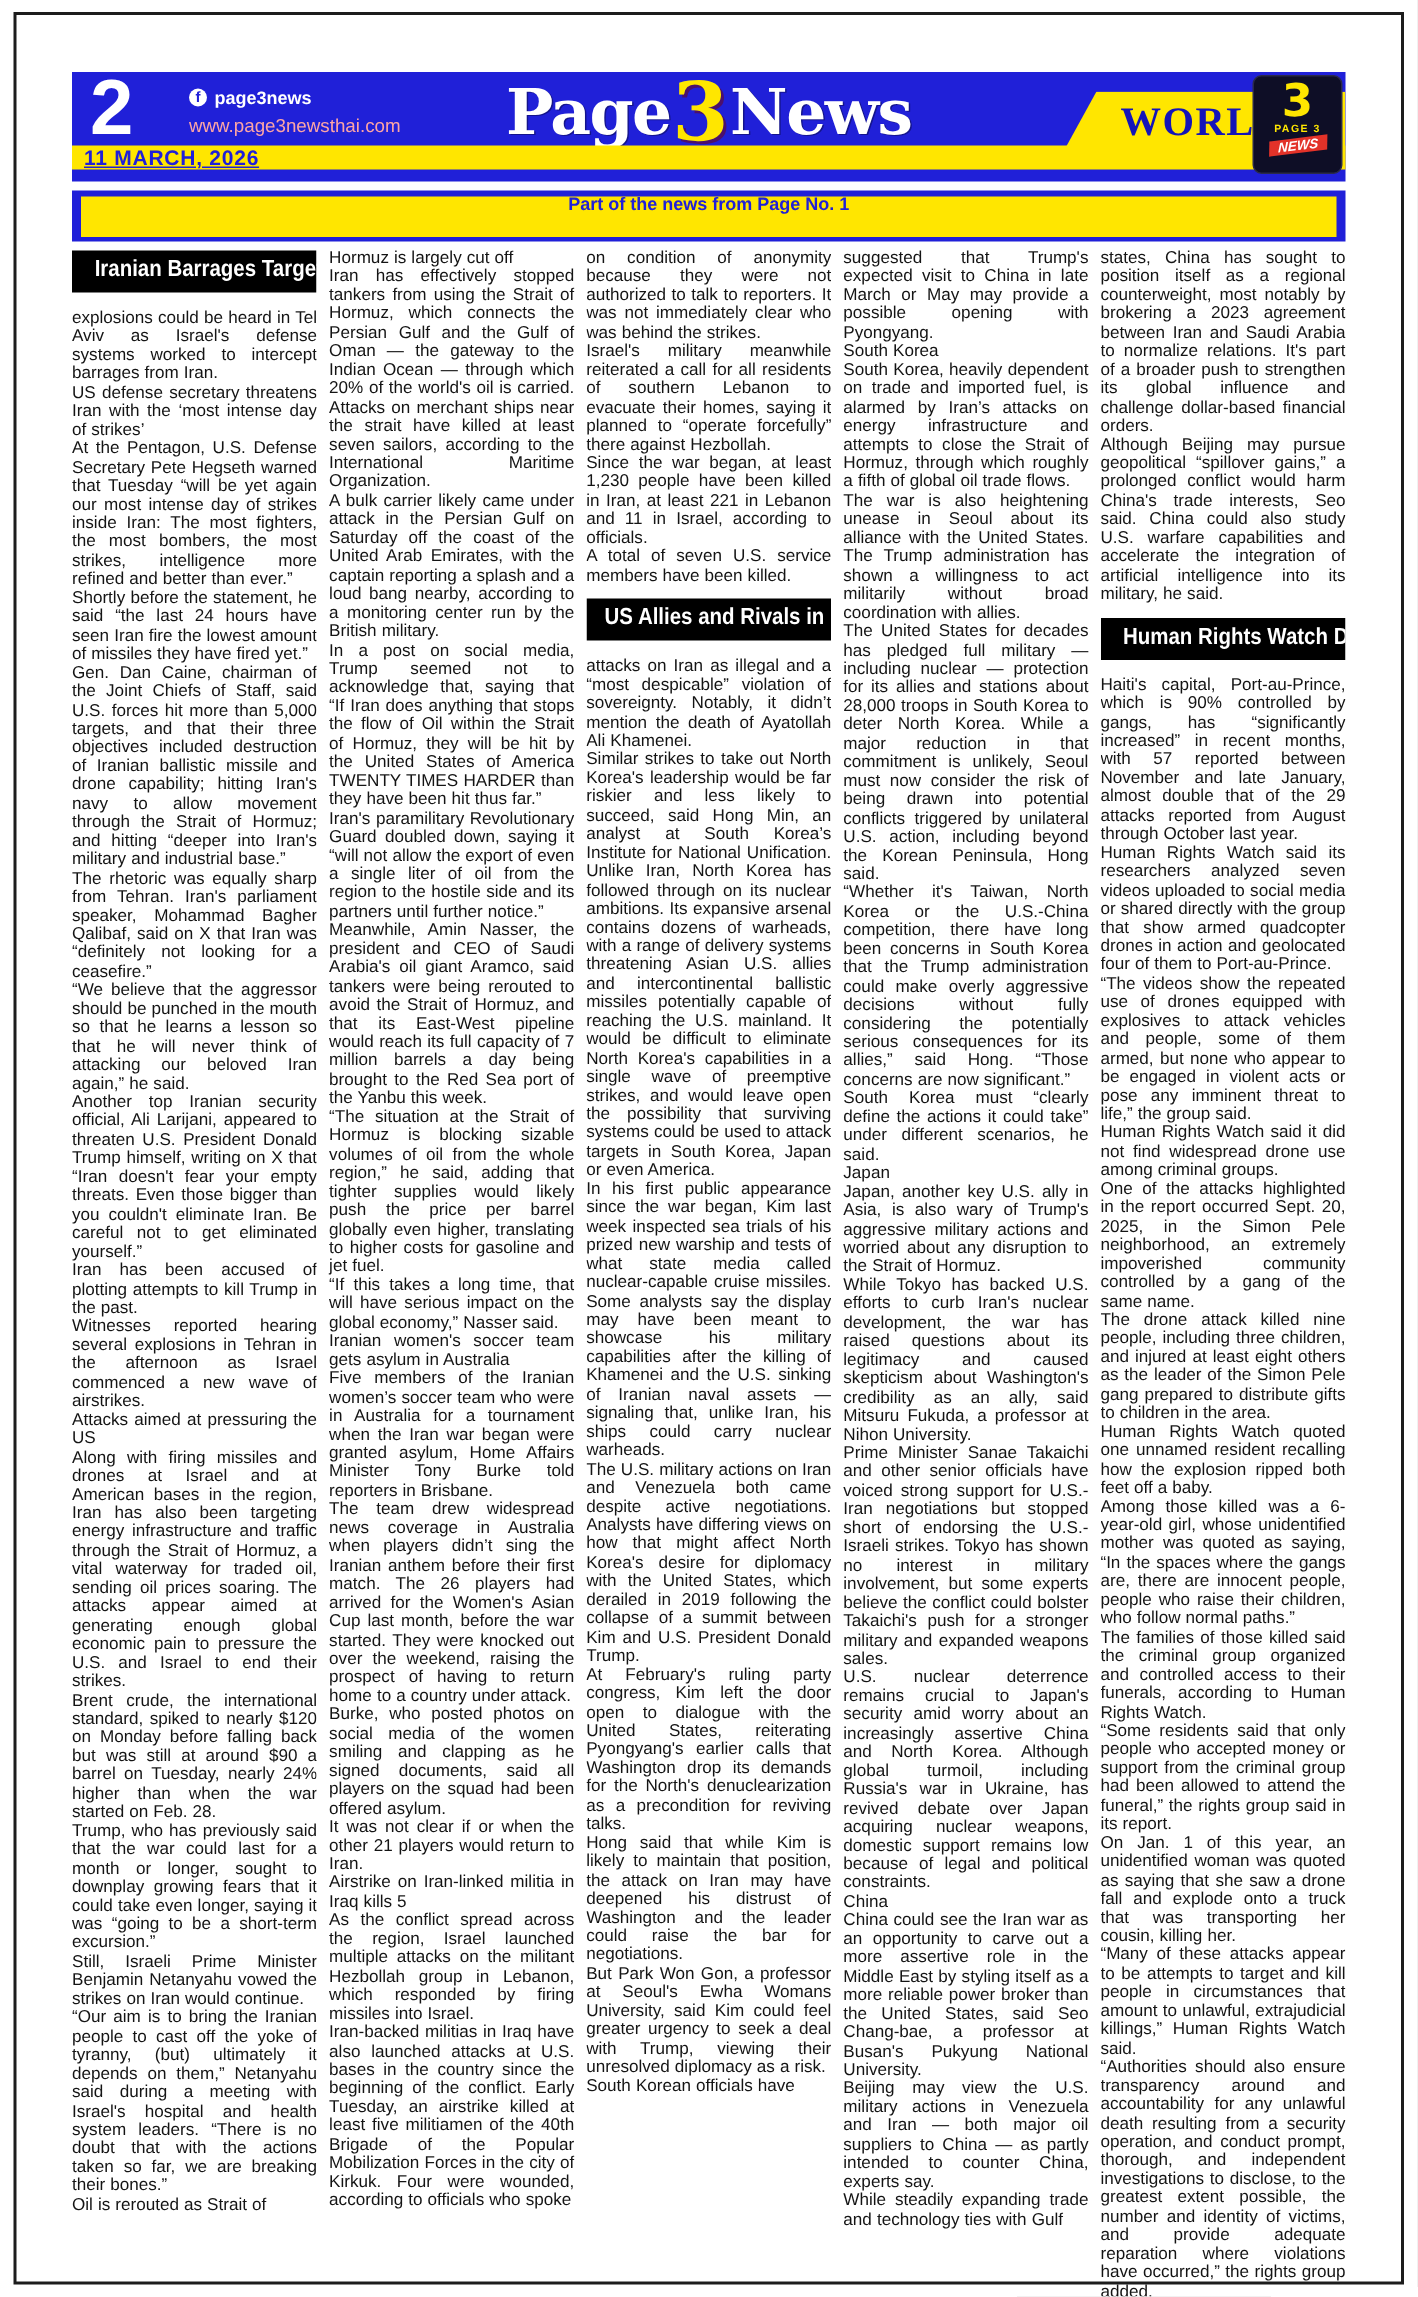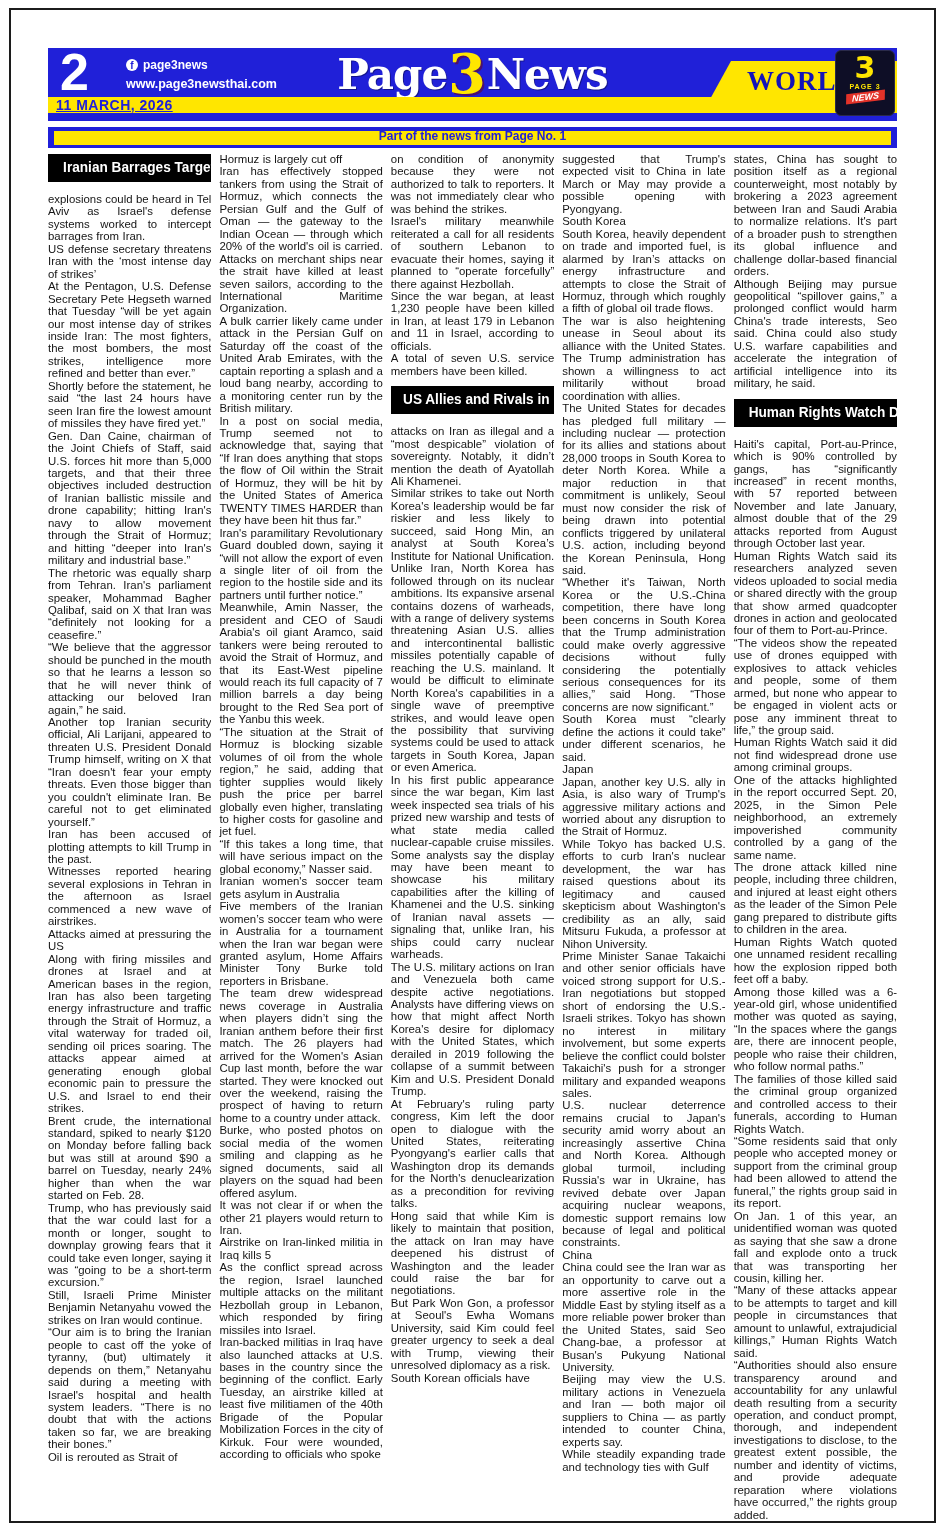--- a/index.html
+++ b/index.html
@@ -18,21 +18,21 @@
   }
   .social-row {
     position:absolute; left:78px; top:10px; display:flex; align-items:center; gap:5px;
     color:#fff; font-weight:bold; font-size:12px;
   }
   .fb-icon {
     width:12px; height:12px; border-radius:50%; background:#fff;
     color:var(--banner-blue,#2020d8); font-size:10px; font-weight:bold;
     display:inline-flex; align-items:center; justify-content:center;
   }
-  .website { position:absolute; left:78px; top:29px; color:#ffffff; font-weight:bold; font-size:12.5px; }
+  .website { position:absolute; left:78px; top:29px; color:#fca5a5; font-weight:normal; font-size:12.5px; }
   .masthead-title {
     position:absolute; left:0; right:0; top:0; text-align:center; color:#fff;
     font-family:"DejaVu Serif", serif; font-weight:bold; height:52px; line-height:52px;
     text-shadow:1px 1px 0 rgba(0,0,0,.35);
   }
   .mh-part { font-size:42px; letter-spacing:-1px;text-align:center; }
   .mh-digit {
     color:var(--accent-yellow,#ffe600); font-size:54px; vertical-align:-4px;
     margin:0 1px; text-shadow:2px 2px 0 rgba(120,0,0,.5);
   }
@@ -64,21 +64,21 @@
   .date-strip {
     position:absolute; left:0; right:0; bottom:8px; height:16px;
     background:var(--accent-yellow,#ffe600); display:flex; align-items:flex-end;
   }
   .date-text {
     margin-left:8px; color:var(--banner-blue,#2020d8); font-weight:bold; font-size:14px;
     text-decoration:underline; letter-spacing:.5px;
   }
 
   
-  .strapline { position:relative; margin-top:6px; height:21px; background:var(--banner-blue,#2020d8); }
+  .strapline { position:relative; margin-top:6px; height:34px; background:var(--banner-blue,#2020d8); }
   .strapline .band {
     position:absolute; left:6px; right:6px; top:3.5px; bottom:3.5px;
     background:var(--accent-yellow,#ffe600);
   }
   .strap-text {
     position:absolute; left:0; right:0; top:2px; text-align:center;
     color:var(--banner-blue,#2020d8); font-weight:bold; font-size:12px;
   }
 
   
@@ -166,21 +166,21 @@
           <p>The team drew widespread news coverage in Australia when players didn’t sing the Iranian anthem before their first match. The 26 players had arrived for the Women's Asian Cup last month, before the war started. They were knocked out over the weekend, raising the prospect of having to return home to a country under attack.</p>
           <p>Burke, who posted photos on social media of the women smiling and clapping as he signed documents, said all players on the squad had been offered asylum.</p>
           <p>It was not clear if or when the other 21 players would return to Iran.</p>
           <p>Airstrike on Iran-linked militia in Iraq kills 5</p>
           <p>As the conflict spread across the region, Israel launched multiple attacks on the militant Hezbollah group in Lebanon, which responded by firing missiles into Israel.</p>
           <p>Iran-backed militias in Iraq have also launched attacks at U.S. bases in the country since the beginning of the conflict. Early Tuesday, an airstrike killed at least five militiamen of the 40th Brigade of the Popular Mobilization Forces in the city of Kirkuk. Four were wounded, according to officials who spoke</p>
         </div>
         <div class="col">
           <p>on condition of anonymity because they were not authorized to talk to reporters. It was not immediately clear who was behind the strikes.</p>
           <p>Israel's military meanwhile reiterated a call for all residents of southern Lebanon to evacuate their homes, saying it planned to “operate forcefully” there against Hezbollah.</p>
-          <p>Since the war began, at least 1,230 people have been killed in Iran, at least 179 in Lebanon and 11 in Israel, according to officials.</p>
+          <p>Since the war began, at least 1,230 people have been killed in Iran, at least 221 in Lebanon and 11 in Israel, according to officials.</p>
           <p>A total of seven U.S. service members have been killed.</p>
           <div class="headline-box"><span>US Allies and Rivals in ...</span></div>
           <p>attacks on Iran as illegal and a “most despicable” violation of sovereignty. Notably, it didn’t mention the death of Ayatollah Ali Khamenei.</p>
           <p>Similar strikes to take out North Korea's leadership would be far riskier and less likely to succeed, said Hong Min, an analyst at South Korea’s Institute for National Unification. Unlike Iran, North Korea has followed through on its nuclear ambitions. Its expansive arsenal contains dozens of warheads, with a range of delivery systems threatening Asian U.S. allies and intercontinental ballistic missiles potentially capable of reaching the U.S. mainland. It would be difficult to eliminate North Korea's capabilities in a single wave of preemptive strikes, and would leave open the possibility that surviving systems could be used to attack targets in South Korea, Japan or even America.</p>
           <p>In his first public appearance since the war began, Kim last week inspected sea trials of his prized new warship and tests of what state media called nuclear-capable cruise missiles. Some analysts say the display may have been meant to showcase his military capabilities after the killing of Khamenei and the U.S. sinking of Iranian naval assets — signaling that, unlike Iran, his ships could carry nuclear warheads.</p>
           <p>The U.S. military actions on Iran and Venezuela both came despite active negotiations. Analysts have differing views on how that might affect North Korea's desire for diplomacy with the United States, which derailed in 2019 following the collapse of a summit between Kim and U.S. President Donald Trump.</p>
           <p>At February's ruling party congress, Kim left the door open to dialogue with the United States, reiterating Pyongyang's earlier calls that Washington drop its demands for the North's denuclearization as a precondition for reviving talks.</p>
           <p>Hong said that while Kim is likely to maintain that position, the attack on Iran may have deepened his distrust of Washington and the leader could raise the bar for negotiations.</p>
           <p>But Park Won Gon, a professor at Seoul's Ewha Womans University, said Kim could feel greater urgency to seek a deal with Trump, viewing their unresolved diplomacy as a risk.</p>
           <p>South Korean officials have</p>

